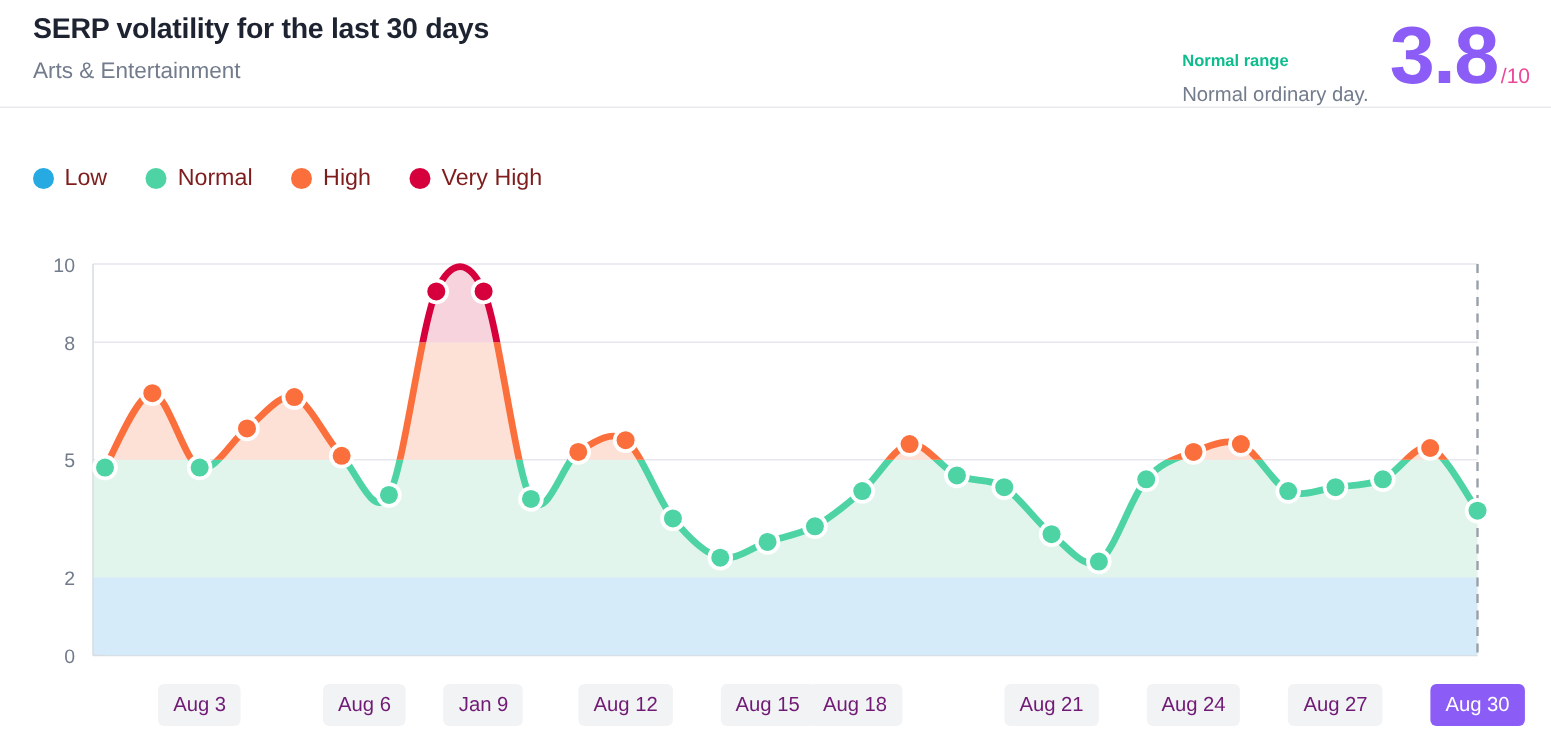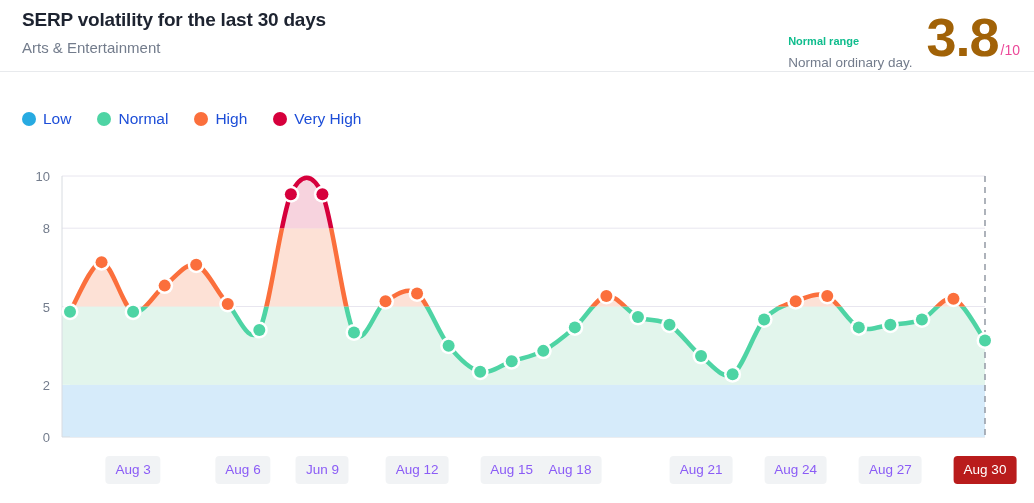--- a/index.html
+++ b/index.html
@@ -77,21 +77,21 @@
     margin-top: 2px;
   }
   .score-block {
     display: flex;
     align-items: flex-end;
     padding-bottom: 2px;
   }
   .score-value {
     font-size: 54px;
     font-weight: bold;
-    color: #a16207;
+    color: #8b5cf6;
     line-height: 50px;
     letter-spacing: -1px;
   }
   .score-max {
     font-size: 14px;
     color: #ec4899;
     line-height: 18px;
     margin-left: 2px;
     padding-bottom: 3px;
   }
@@ -111,21 +111,21 @@
   }
   .legend-dot {
     width: 14px;
     height: 14px;
     border-radius: 50%;
     margin-right: 7px;
     display: inline-block;
   }
   .legend-label {
     font-size: 15.5px;
-    color: #1d4ed8;
+    color: #7f1d1d;
     line-height: 18px;
   }
 
   
   .plot {
     position: absolute;
     left: 0;
     top: 150px;
     width: 1034px;
     height: 300px;
@@ -145,29 +145,29 @@
     left: 0;
     top: 456px;
     width: 1034px;
     height: 30px;
   }
   .xpill {
     position: absolute;
     top: 0;
     transform: translateX(-50%);
     background: #f1f3f5;
-    color: #8b5cf6;
+    color: #701a75;
     font-size: 13.5px;
     line-height: 18px;
     padding: 5px 10px;
     border-radius: 4px;
     white-space: nowrap;
   }
   .xpill.current {
-    background: #b91c1c;
+    background: #8b5cf6;
     color: #ffffff;
   }
 </style>
 </head>
 <body>
 
 <div class="widget">
 
   <div class="header">
     <div class="header-left">
@@ -331,21 +331,21 @@
           <circle cx="953.448275862069" cy="148.67" r="6" fill="#fb6f3c"></circle>
           <circle cx="985" cy="190.43" r="8.5" fill="#ffffff"></circle>
           <circle cx="985" cy="190.43" r="6" fill="#4ed4a4"></circle>
         </g>
       </svg>
   </div>
 
   <div class="xaxis">
       <div class="xpill" style="left: 133.103px;">Aug 3</div>
       <div class="xpill" style="left: 243px;">Aug 6</div>
-      <div class="xpill" style="left: 322.414px;">Jun 9</div>
+      <div class="xpill" style="left: 322.414px;">Jan 9</div>
       <div class="xpill" style="left: 417.069px;">Aug 12</div>
       <div class="xpill" style="left: 511.724px;">Aug 15</div>
       <div class="xpill" style="left: 570px;">Aug 18</div>
       <div class="xpill" style="left: 701.034px;">Aug 21</div>
       <div class="xpill" style="left: 795.69px;">Aug 24</div>
       <div class="xpill" style="left: 890.345px;">Aug 27</div>
       <div class="xpill current" style="left: 985px;">Aug 30</div>
     </div>
 
 </div>

